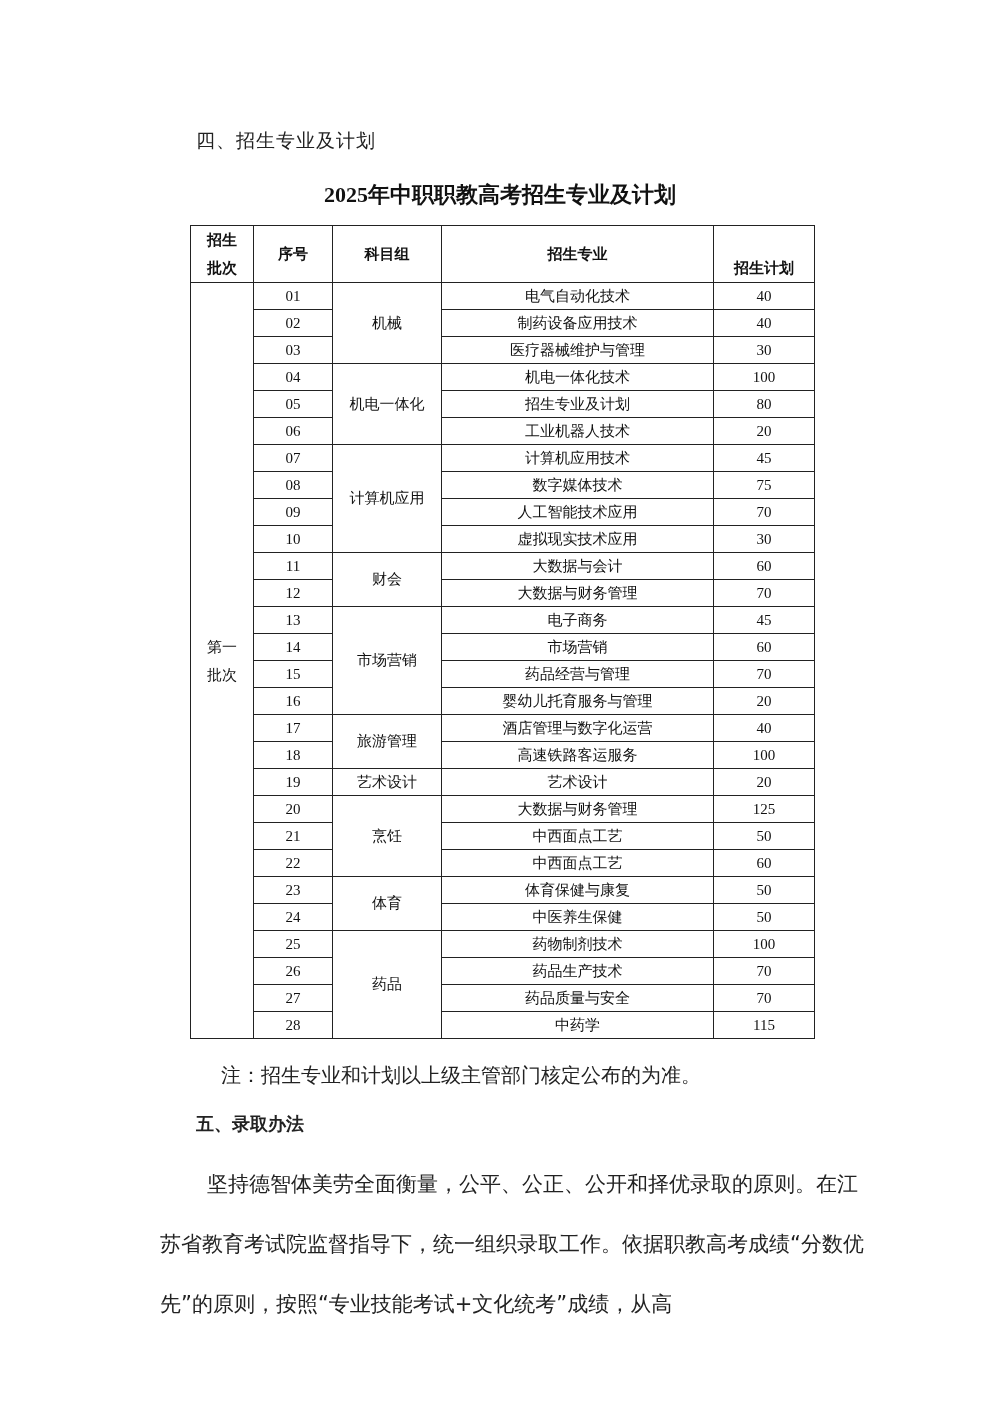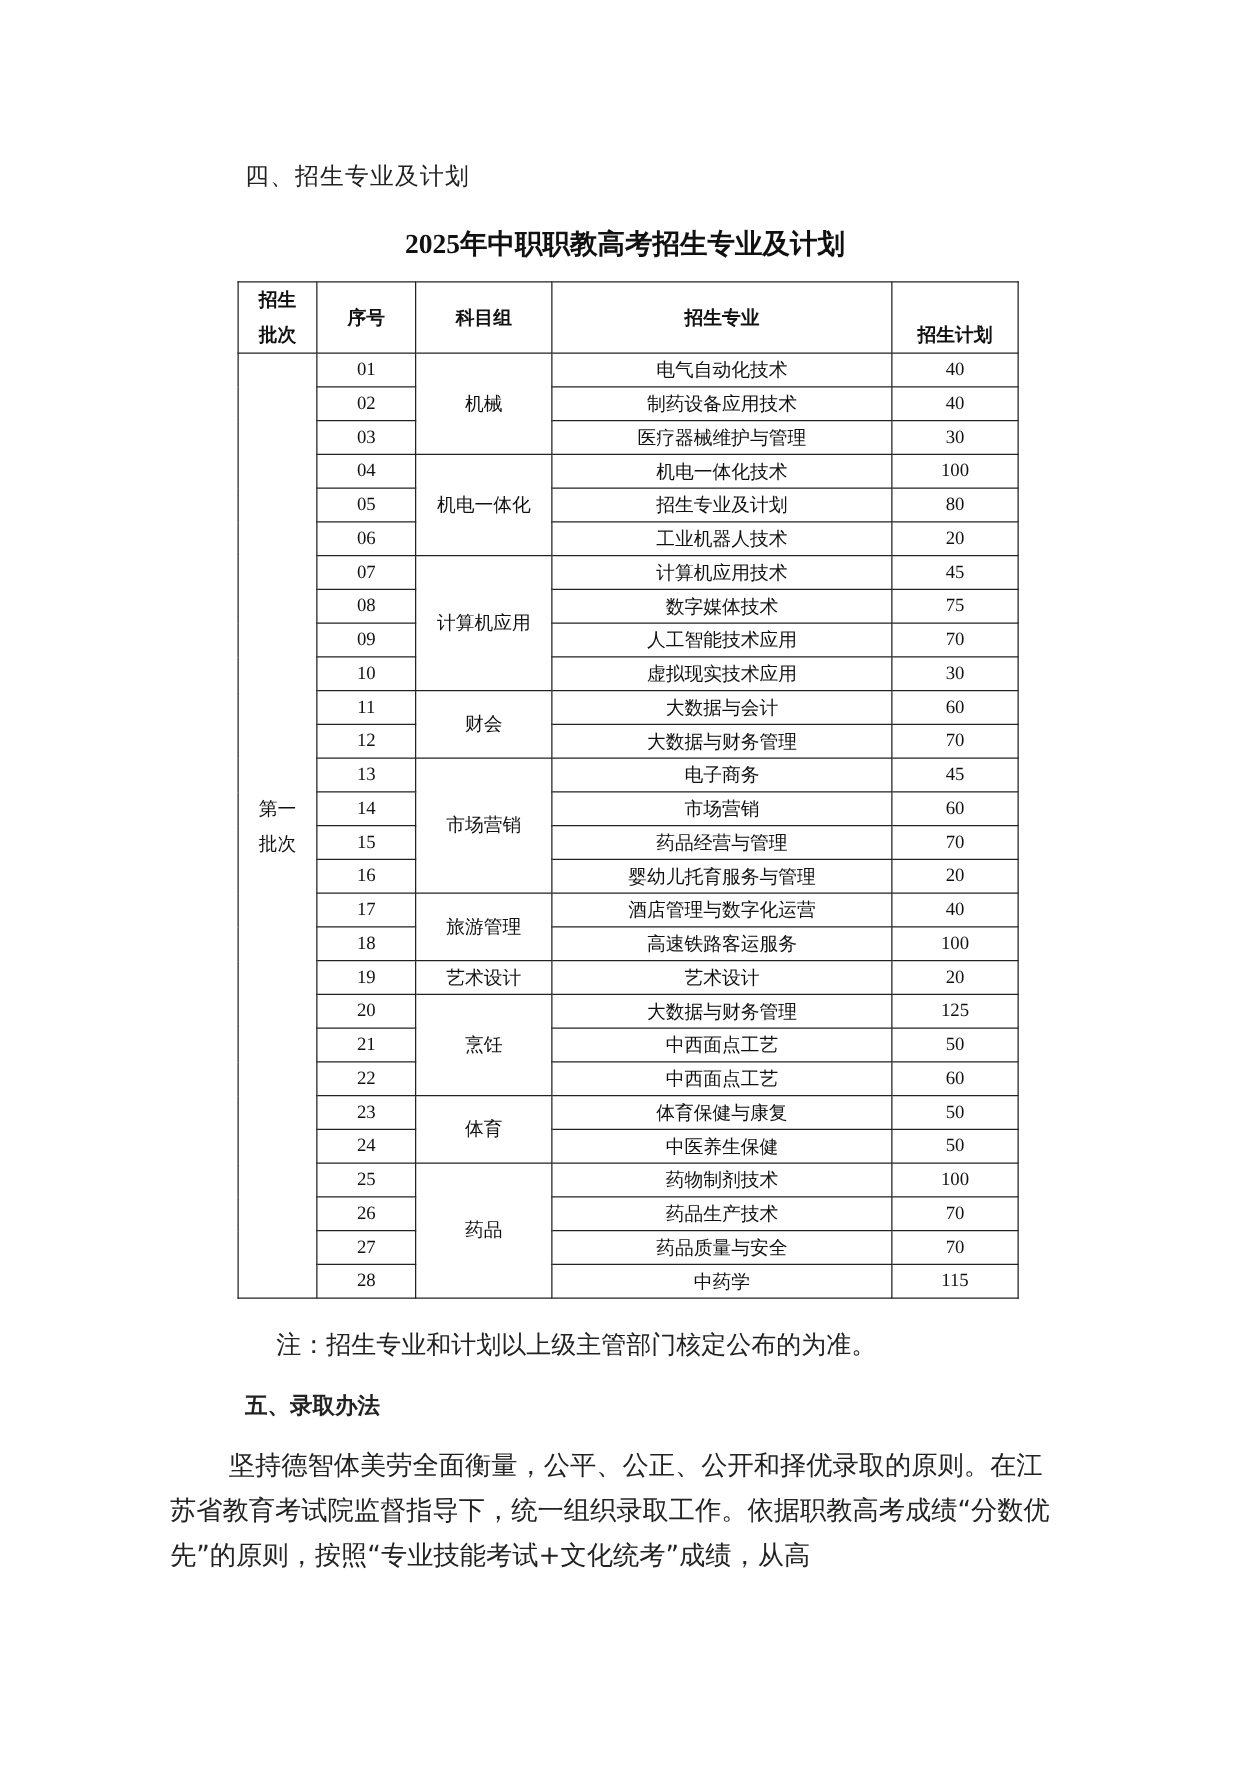--- a/index.html
+++ b/index.html
@@ -13,21 +13,21 @@
          table-layout:fixed; width:624px; }
   table.plan td, table.plan th { border:1.5px solid #222; padding:0; text-align:center;
          font-size:15px; font-weight:normal; vertical-align:middle; }
   table.plan th { height:52px; font-weight:bold; font-size:15px; }
   table.plan th.plan-col { vertical-align:bottom; padding-bottom:4px; }
   table.plan td { height:26px; }
   td.num { font-family:Liberation Serif, serif; font-size:16px; }
   .batch-label { display:inline-block; width:34px; line-height:28px; }
   .note { position:absolute; left:221px; top:1062px; font-size:20px; color:#222;text-align:center; }
   .h5 { position:absolute; left:196px; top:1112px; font-size:18px; font-weight:bold; color:#222; }
-  .para { position:absolute; left:136px; width:710px; font-size:21px; color:#222; line-height:36px; }
+  .para { position:absolute; left:160px; width:710px; font-size:21px; color:#222; line-height:60px; }
   .p1 { top:1154px; text-indent:47px; }
 </style>
 </head>
 <body>
 
 <div class="section-title">四、招生专业及计划</div>
 <div class="table-title">2025年中职职教高考招生专业及计划</div>
 
 <table class="plan">
   <colgroup>

